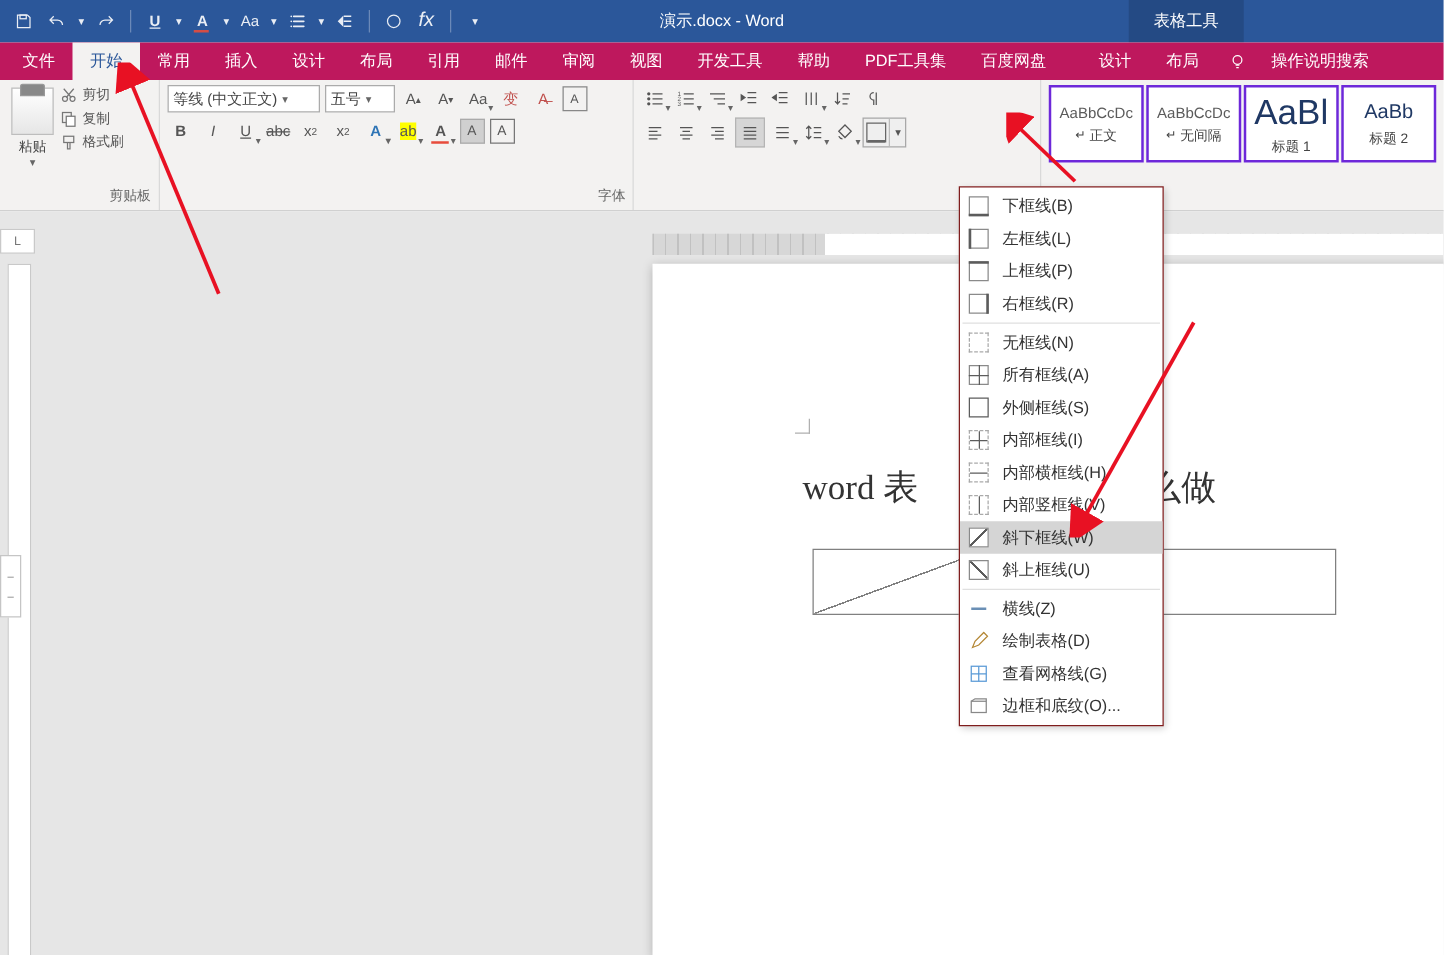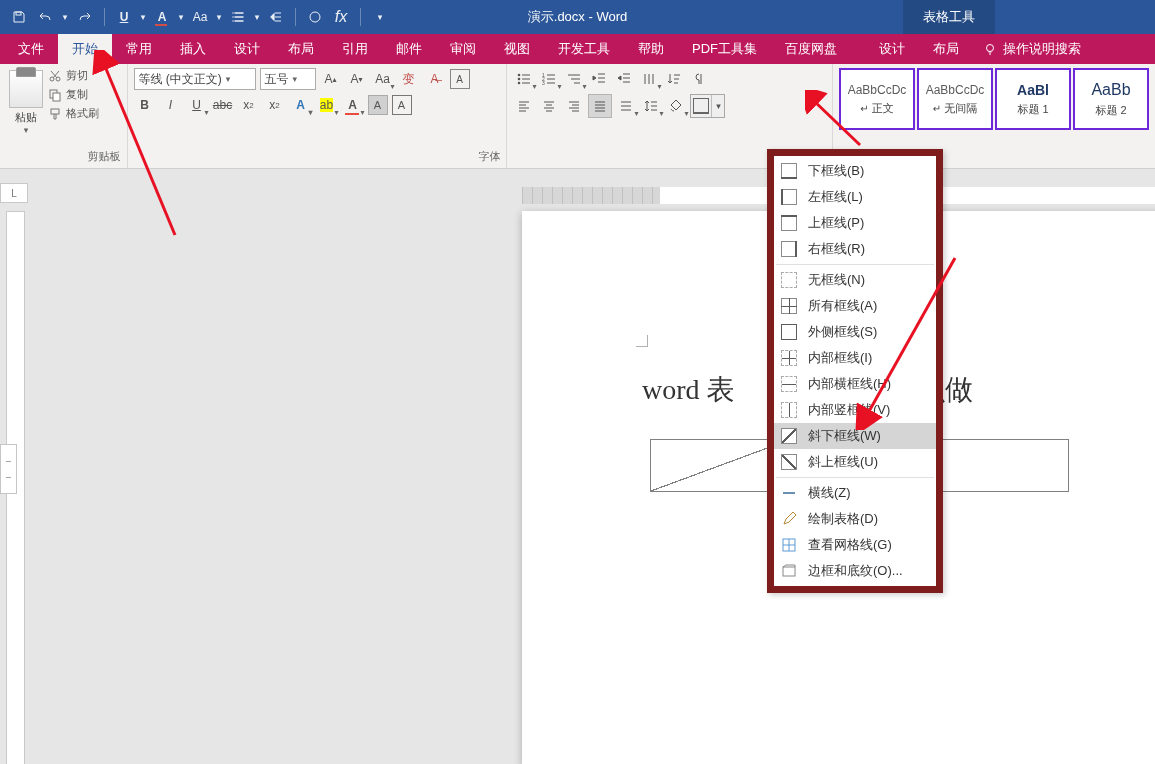--- a/index.html
+++ b/index.html
@@ -6,40 +6,40 @@
 .titlebar{background:#2b579a;height:34px;display:flex;align-items:center;color:#fff;position:relative}
 .qat{display:flex;align-items:center;gap:4px;padding-left:8px}
 .qat-btn{width:22px;height:22px;display:flex;align-items:center;justify-content:center;color:#fff;opacity:.9}
 .qat-sep{width:1px;height:18px;background:rgba(255,255,255,.3);margin:0 4px}
 .title-center{position:absolute;left:50%;transform:translateX(-50%);font-size:13px}
 .table-tools{position:absolute;right:160px;top:0;height:34px;line-height:34px;font-size:13px;padding:0 20px;background:rgba(0,0,0,0.14)}
 .tabs{background:#be185d;height:30px;display:flex;align-items:center;color:#fff;padding-left:4px;position:relative}
 .tab{padding:6px 14px;font-size:13px;cursor:pointer}
 .tab.active{background:#f3f2f1;color:#2b579a;font-weight:400}
 .tab.ctx{color:#fff}
-.tell-me{display:flex;align-items:center;gap:6px;margin-left:10px;color:#fff;font-size:13px}
+.tell-me{display:flex;align-items:center;gap:20px;margin-left:10px;color:#fff;font-size:13px}
 .ribbon{background:#f3f2f1;height:104px;border-bottom:1px solid #d0d0d0;display:flex;position:relative}
 .group{border-right:1px solid #d9d9d9;display:flex;flex-direction:column;justify-content:space-between;padding:4px 6px 2px 6px}
 .group-label{text-align:right;font-size:11px;color:#666;padding-bottom:2px}
 .paste-area{display:flex;align-items:flex-start}
 .paste-big{width:40px;text-align:center;font-size:11px}
 .paste-icon{width:32px;height:36px;background:linear-gradient(#fff,#e6e6e6);border:1px solid #bdbdbd;margin:2px auto;position:relative}
 .paste-icon::before{content:"";position:absolute;top:-4px;left:6px;width:18px;height:8px;border:1px solid #999;border-radius:2px 2px 0 0;background:#888}
 .side-btns{display:flex;flex-direction:column;gap:4px;margin-left:2px;font-size:11px;color:#555}
 .side-btn{display:flex;align-items:center;gap:4px}
 .font-group .row{display:flex;align-items:center;gap:4px;margin-bottom:4px}
 .combo{border:1px solid #ababab;background:#fff;height:20px;display:flex;align-items:center;padding:0 4px;font-size:12px}
 .combo .dd{margin-left:4px;font-size:9px;color:#666}
 .rbtn{width:22px;height:22px;display:flex;align-items:center;justify-content:center;color:#555;position:relative}
 .rbtn .dd{font-size:8px;position:absolute;right:-1px;bottom:-1px;color:#666}
 .para-group .row{display:flex;align-items:center;gap:3px;margin-bottom:4px}
 .styles{display:flex;gap:2px}
 .style-item{border:2px solid #6d28d9;background:#fff;width:72px;height:58px;display:flex;flex-direction:column;align-items:center;justify-content:center;font-size:11px}
 .style-item .preview{font-size:12px;color:#5b5b5b;margin-bottom:4px}
-.style-item.heading .preview{font-size:14px;color:#1f3864;font-weight:700}
+.style-item.heading .preview{font-size:28px;color:#1f3864;font-weight:400}
 .style-item.heading2 .preview{font-size:16px;color:#1f3864}
 .style-item .lbl{font-size:11px;color:#444;display:flex;align-items:center;gap:3px}
 .border-split{border:1px solid #a8a8a8;background:#efefef;display:flex;align-items:center;height:22px}
 .border-split .ic{width:20px;height:20px;display:flex;align-items:center;justify-content:center}
 .border-split .ic .sq{width:14px;height:14px;border:1px solid #666;display:block;position:relative}
 .border-split .ic .sq::after{content:"";position:absolute;left:0;right:0;bottom:-1px;height:2px;background:#666}
 .border-split .ar{width:12px;display:flex;align-items:center;justify-content:center;border-left:1px solid #bcbcbc;font-size:9px;color:#555;height:100%}
 .workspace{position:relative;height:596px;background:#e6e6e6}
 .ruler-corner{position:absolute;left:0;top:14px;width:26px;height:18px;background:#fff;border:1px solid #c9c9c9;font-size:10px;color:#777;display:flex;align-items:center;justify-content:center}
 .ruler-v{position:absolute;left:6px;top:42px;width:17px;bottom:0;background:#fff;border:1px solid #c9c9c9}
@@ -48,21 +48,21 @@
 .page{position:absolute;left:522px;top:42px;width:650px;height:554px;background:#fff;box-shadow:0 2px 8px rgba(0,0,0,.25)}
 .doc-text{position:absolute;left:120px;top:160px;font-size:28px;color:#333;font-family:"Microsoft YaHei"}
 .doc-text2{position:absolute;left:395px;top:160px;font-size:28px;color:#333}
 .dtable{position:absolute;left:128px;top:228px;border:1px solid #808080;height:51px;width:417px;display:flex}
 .dtable .cell{flex:1;border-right:1px solid #808080;position:relative}
 .dtable .cell:last-child{border-right:none}
 .dtable .cell.diag::before{content:"";position:absolute;left:0;top:0;width:100%;height:100%;background:linear-gradient(to bottom right,transparent calc(50% - .6px),#808080 calc(50% - .6px),#808080 calc(50% + .6px),transparent calc(50% + .6px))}
 .corner-mark{position:absolute;left:108px;top:118px;width:18px;height:18px}
 .corner-mark::before{content:"";position:absolute;right:0;bottom:0;width:12px;height:1px;background:#b0b0b0}
 .corner-mark::after{content:"";position:absolute;right:0;bottom:0;width:1px;height:12px;background:#b0b0b0}
-.menu{position:absolute;left:767px;top:148px;width:162px;background:#fff;border:7px solid #7f1d1d;box-shadow:2px 2px 6px rgba(0,0,0,.2);padding:2px 0;z-index:50}
+.menu{position:absolute;left:767px;top:148px;width:162px;background:#fff;border:1px solid #7f1d1d;box-shadow:2px 2px 6px rgba(0,0,0,.2);padding:2px 0;z-index:50}
 .menu-item{display:flex;align-items:center;height:26px;padding:0 10px 0 6px;gap:10px;font-size:13px;color:#333}
 .menu-item.hover{background:#d5d5d5}
 .menu-sep{height:1px;background:#e0e0e0;margin:2px 2px}
 .menu-ic{width:18px;height:18px;display:flex;align-items:center;justify-content:center}
 .menu-ic .bx{width:14px;height:14px;border:1px solid #8a8a8a;display:block;position:relative;background:#fff}
 .bx.bottom::after{content:"";position:absolute;left:-1px;right:-1px;bottom:-1px;height:2px;background:#5c5c5c}
 .bx.top::after{content:"";position:absolute;left:-1px;right:-1px;top:-1px;height:2px;background:#5c5c5c}
 .bx.left::after{content:"";position:absolute;left:-1px;top:-1px;bottom:-1px;width:2px;background:#5c5c5c}
 .bx.right::after{content:"";position:absolute;right:-1px;top:-1px;bottom:-1px;width:2px;background:#5c5c5c}
 .bx.none{border:1px dashed #aaa}

